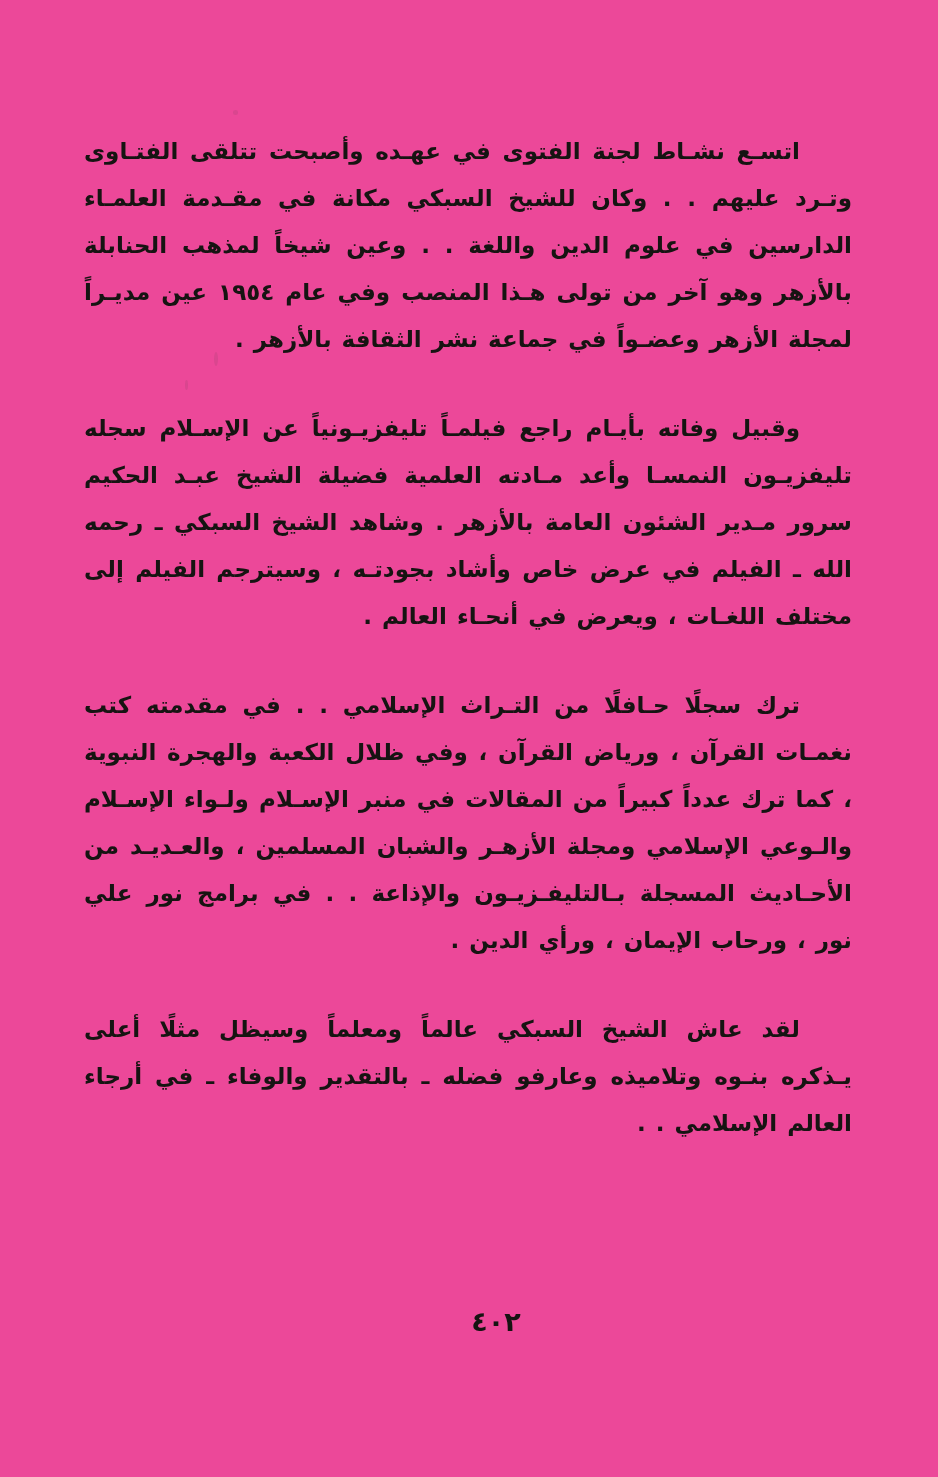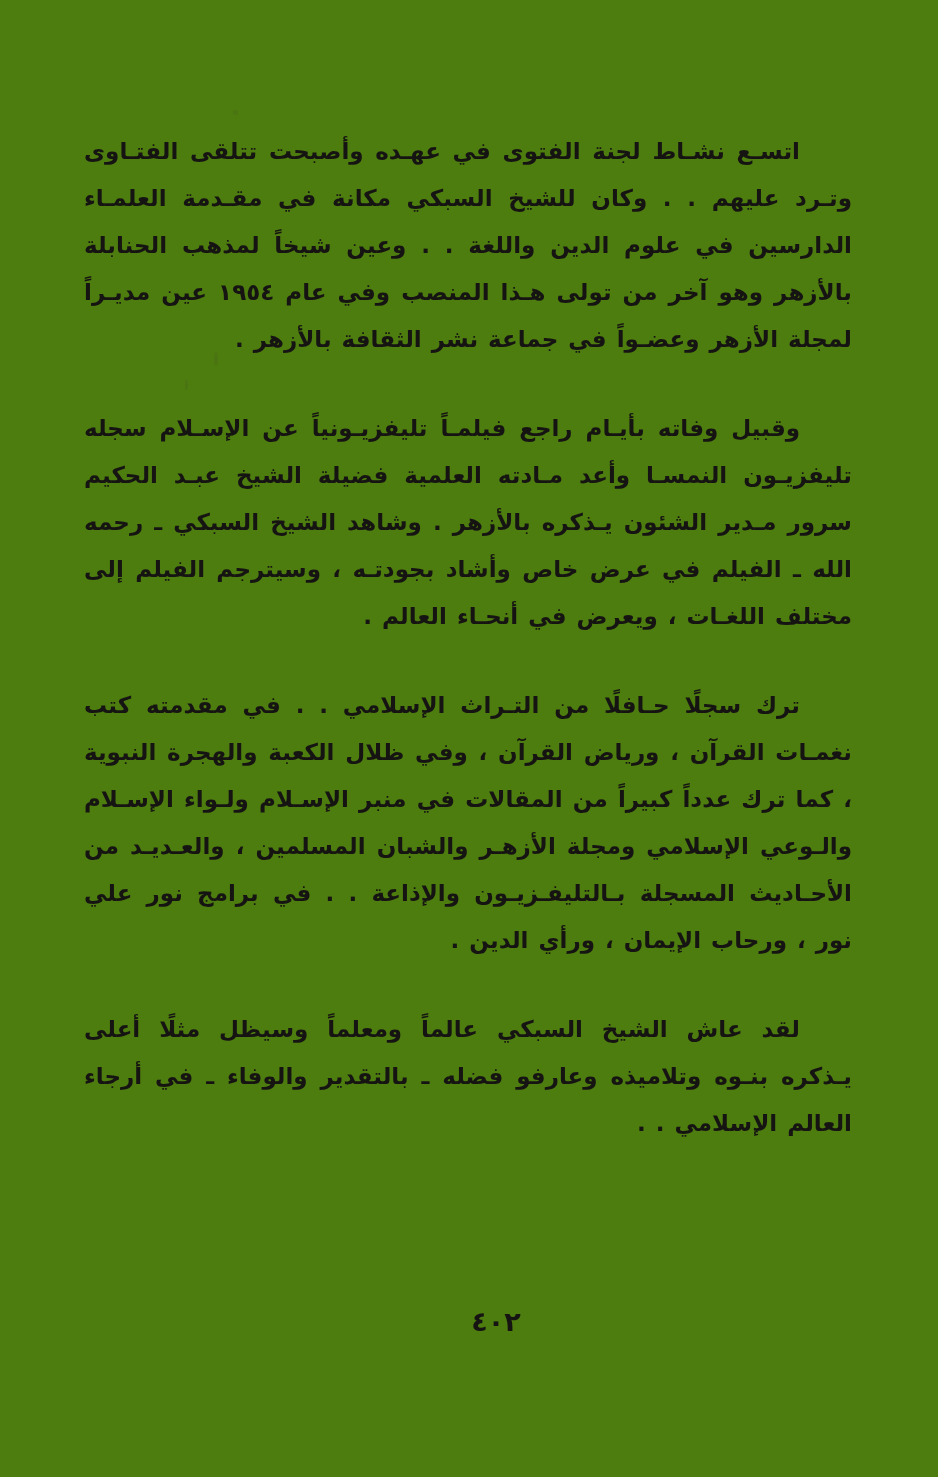--- a/index.html
+++ b/index.html
@@ -5,21 +5,21 @@
   html, body {
     margin: 0;
     padding: 0;
     background: #e8e8e4;
   }
   .page {
     position: relative;
     width: 938px;
     height: 1477px;
     margin: 0 auto;
-    background: #4d7c0f;
+    background: #ec4899;
     overflow: hidden;
     box-shadow: 0 0 6px rgba(0,0,0,0.15);
   }
   .text-block {
     position: absolute;
     top: 128px;
     right: 86px;
     left: 84px;
     direction: rtl;
     text-align: justify;
@@ -65,20 +65,20 @@
 <body>
 
 <div class="page">
 
   <div class="smudge smudge-1"></div>
   <div class="smudge smudge-2"></div>
   <div class="smudge smudge-3"></div>
 
   <div class="text-block">
     <p>اتسـع نشـاط لجنة الفتوى في عهـده وأصبحت تتلقى الفتـاوى وتـرد عليهم . . وكان للشيخ السبكي مكانة في مقـدمة العلمـاء الدارسين في علوم الدين واللغة . . وعين شيخاً لمذهب الحنابلة بالأزهر وهو آخر من تولى هـذا المنصب وفي عام ١٩٥٤ عين مديـراً لمجلة الأزهر وعضـواً في جماعة نشر الثقافة بالأزهر .</p>
-    <p>وقبيل وفاته بأيـام راجع فيلمـاً تليفزيـونياً عن الإسـلام سجله تليفزيـون النمسـا وأعد مـادته العلمية فضيلة الشيخ عبـد الحكيم سرور مـدير الشئون يـذكره بالأزهر . وشاهد الشيخ السبكي ـ رحمه الله ـ الفيلم في عرض خاص وأشاد بجودتـه ، وسيترجم الفيلم إلى مختلف اللغـات ، ويعرض في أنحـاء العالم .</p>
+    <p>وقبيل وفاته بأيـام راجع فيلمـاً تليفزيـونياً عن الإسـلام سجله تليفزيـون النمسـا وأعد مـادته العلمية فضيلة الشيخ عبـد الحكيم سرور مـدير الشئون العامة بالأزهر . وشاهد الشيخ السبكي ـ رحمه الله ـ الفيلم في عرض خاص وأشاد بجودتـه ، وسيترجم الفيلم إلى مختلف اللغـات ، ويعرض في أنحـاء العالم .</p>
     <p>ترك سجلًا حـافلًا من التـراث الإسلامي . . في مقدمته كتب نغمـات القرآن ، ورياض القرآن ، وفي ظلال الكعبة والهجرة النبوية ، كما ترك عدداً كبيراً من المقالات في منبر الإسـلام ولـواء الإسـلام والـوعي الإسلامي ومجلة الأزهـر والشبان المسلمين ، والعـديـد من الأحـاديث المسجلة بـالتليفـزيـون والإذاعة . . في برامج نور علي نور ، ورحاب الإيمان ، ورأي الدين .</p>
     <p>لقد عاش الشيخ السبكي عالماً ومعلماً وسيظل مثلًا أعلى يـذكره بنـوه وتلاميذه وعارفو فضله ـ بالتقدير والوفاء ـ في أرجاء العالم الإسلامي . .</p>
   </div>
 
   <div class="page-number">٤٠٢</div>
 
 </div>
 
 </body></html>

